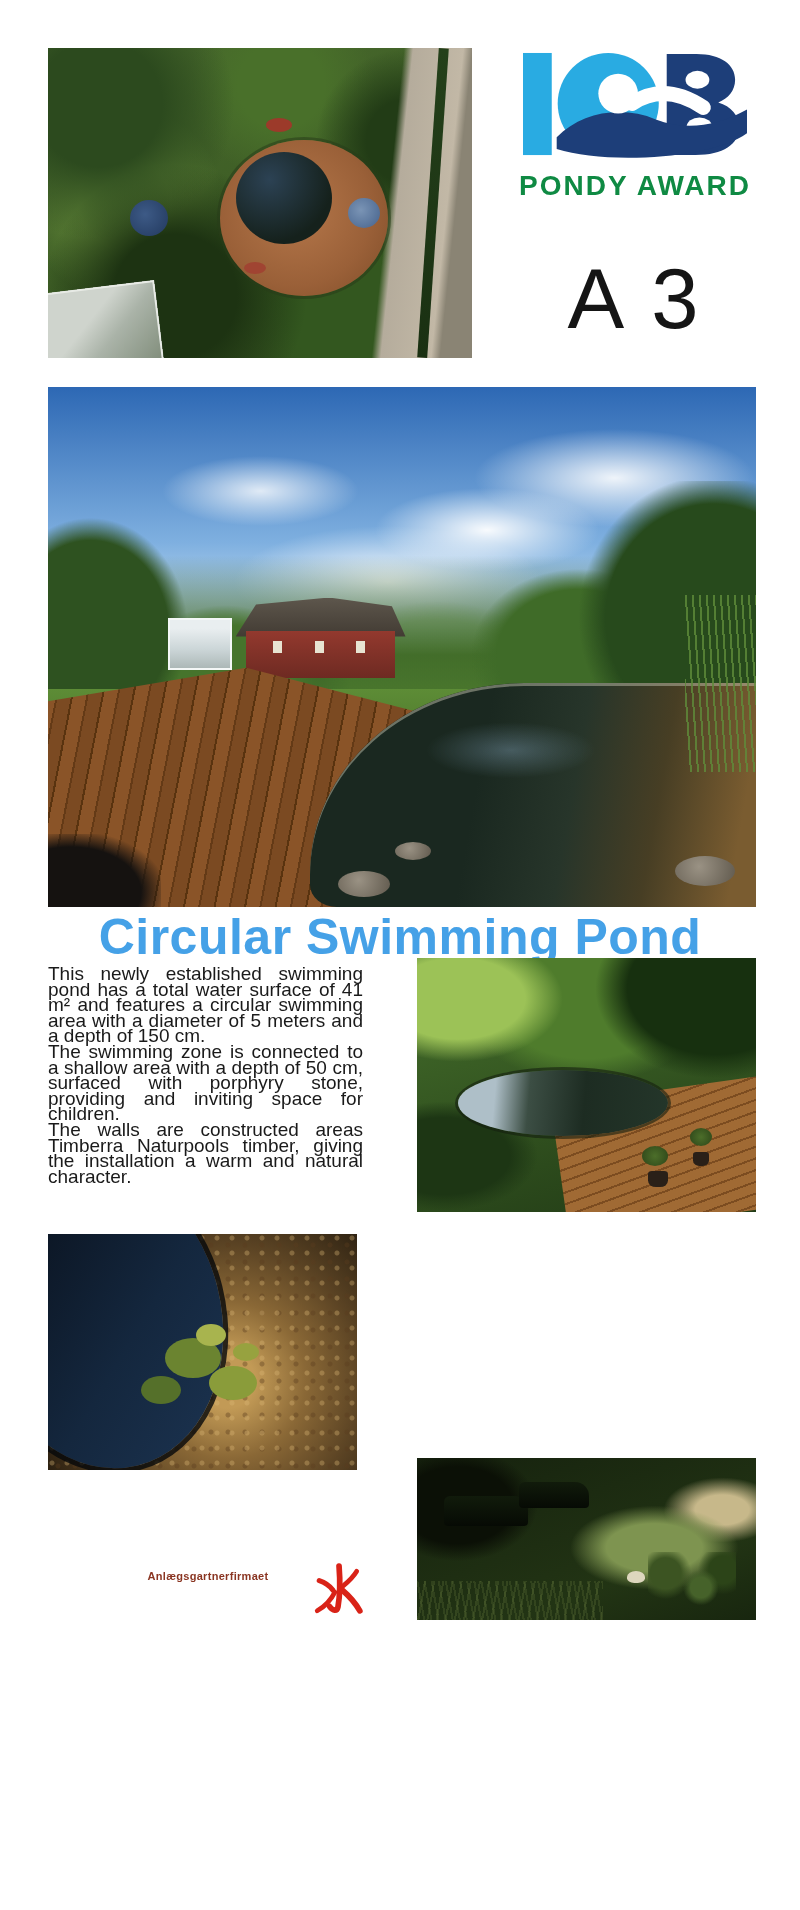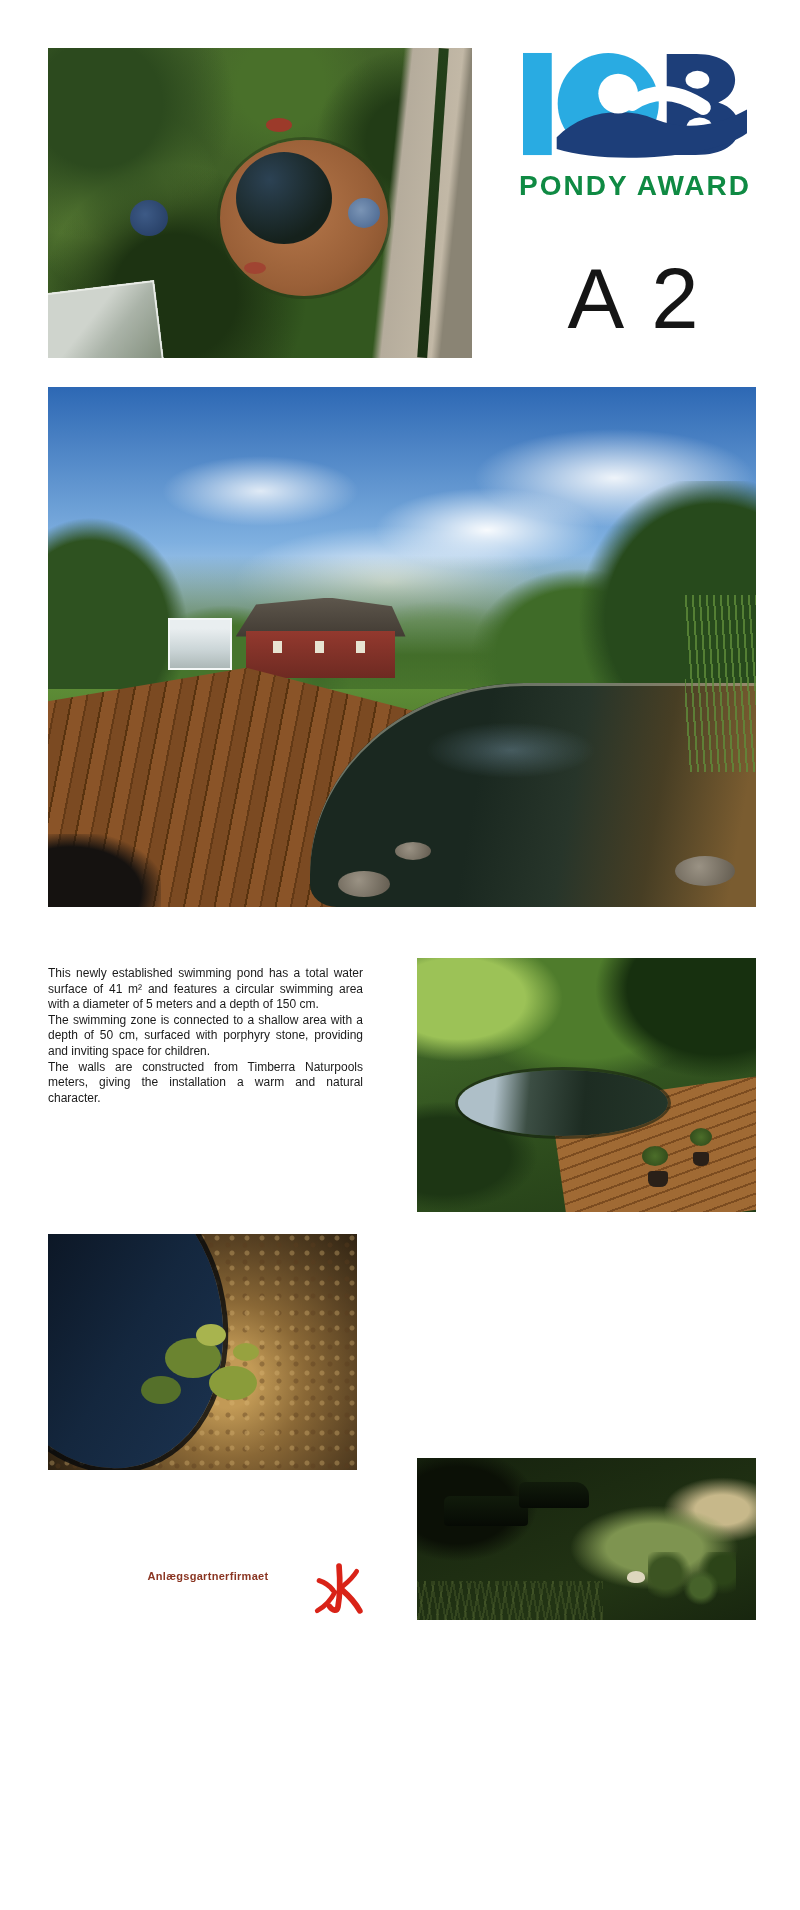--- a/index.html
+++ b/index.html
@@ -100,21 +100,21 @@
   .main-reeds { right: 0; top: 40%; width: 10%; height: 34%;
     background: repeating-linear-gradient(86deg, rgba(0,0,0,0) 0 5px, #5f8c3a 5px 7px);
     opacity: .8; }
   .main-stone { background: radial-gradient(circle at 40% 35%, #9a9284, #5f584c); border-radius: 50%; }
   .main-dark-corner { left: 0; bottom: 0; width: 16%; height: 14%;
     background: radial-gradient(ellipse at 20% 80%, #151210 55%, rgba(0,0,0,0) 75%); }
 
   
   .page-title { left: 0; top: 908px; width: 100%; text-align: center;
     font-size: 50px; font-weight: bold; color: #45a1e7; letter-spacing: 0.5px; }
-  .body-col { font-size: 12px; line-height: 15.6px; color: #1a1a1a; text-align: justify; }
+  .body-col { font-size: 19px; line-height: 15.6px; color: #1a1a1a; text-align: justify; }
   .body-col p + p { margin-top: 0; }
   .intro-col { left: 48px; top: 966px; width: 315px; }
   .detail-col { left: 416px; top: 1245px; width: 341px; }
   .detail-col p + p { margin-top: 15.6px; }
 
   
   .photo-garden { left: 417px; top: 958px; width: 339px; height: 254px;
     background:
       radial-gradient(ellipse 150px 90px at 12% 16%, #9cc257 0 45%, rgba(0,0,0,0) 70%),
       radial-gradient(ellipse 160px 120px at 88% 12%, #17300f 0 55%, rgba(0,0,0,0) 75%),
@@ -197,21 +197,21 @@
       <circle cx="88" cy="54" r="51" fill="#29abe2"></circle>
       <path d="M147,4 h30 c25,0 39,11 39,26 c0,11 -7,19 -17,23 c13,4 21,13 21,25 c0,17 -16,28 -44,28 h-29 z" fill="#1d3e79"></path>
       <ellipse cx="178" cy="30" rx="12" ry="9" fill="#ffffff"></ellipse>
       <ellipse cx="180" cy="78" rx="13" ry="10" fill="#ffffff"></ellipse>
       <path d="M36,88 C62,62 102,56 136,70 C164,81 196,78 228,60 L228,84 C192,110 86,116 36,100 Z" fill="#1d3e79"></path>
       <circle cx="98" cy="44" r="20" fill="#ffffff"></circle>
       <path d="M112,54 C136,38 160,42 184,58" stroke="#ffffff" stroke-width="15" fill="none" stroke-linecap="round"></path>
     </svg>
     <div class="award-name">PONDY AWARD</div>
   </div>
-  <div class="abs entry-code">A 2</div>
+  <div class="abs entry-code">A 3</div>
 
   <div class="abs photo photo-main">
     <div class="abs main-clouds"></div>
     <div class="abs main-trees"></div>
     <div class="abs main-lawn"></div>
     <div class="abs main-greenhouse"></div>
     <div class="abs main-roof"></div>
     <div class="abs main-house">
       <div class="abs main-window" style="left:18%"></div>
       <div class="abs main-window" style="left:46%"></div>
@@ -220,25 +220,26 @@
     <div class="abs main-loungers"></div>
     <div class="abs main-deck"></div>
     <div class="abs main-pond"></div>
     <div class="abs main-reeds"></div>
     <div class="abs main-stone" style="left:41%; bottom:2%; width:52px; height:26px;"></div>
     <div class="abs main-stone" style="left:49%; bottom:9%; width:36px; height:18px;"></div>
     <div class="abs main-stone" style="right:3%; bottom:4%; width:60px; height:30px;"></div>
     <div class="abs main-dark-corner"></div>
   </div>
 
+  <div class="abs page-title">Circular Swimming Pond</div>
 
   <div class="abs body-col intro-col">
     <p>This newly established swimming pond has a total water surface of 41 m² and features a circular swimming area with a diameter of 5 meters and a depth of 150 cm.</p>
     <p>The swimming zone is connected to a shallow area with a depth of 50 cm, surfaced with porphyry stone, providing and inviting space for children.</p>
-    <p>The walls are constructed from Timberra Naturpools meters, giving the installation a warm and natural character.</p>
+    <p>The walls are constructed areas Timberra Naturpools timber, giving the installation a warm and natural character.</p>
   </div>
 
   <div class="abs photo photo-garden">
     <div class="abs garden-deck"></div>
     <div class="abs garden-pond"></div>
     <div class="abs garden-pot" style="right:14%; bottom:18%; width:16px; height:14px;"></div>
     <div class="abs garden-pot" style="right:26%; bottom:10%; width:20px; height:16px;"></div>
     <div class="abs garden-pot-plant" style="right:13%; bottom:26%; width:22px; height:18px;"></div>
     <div class="abs garden-pot-plant" style="right:26%; bottom:18%; width:26px; height:20px;"></div>
   </div>

